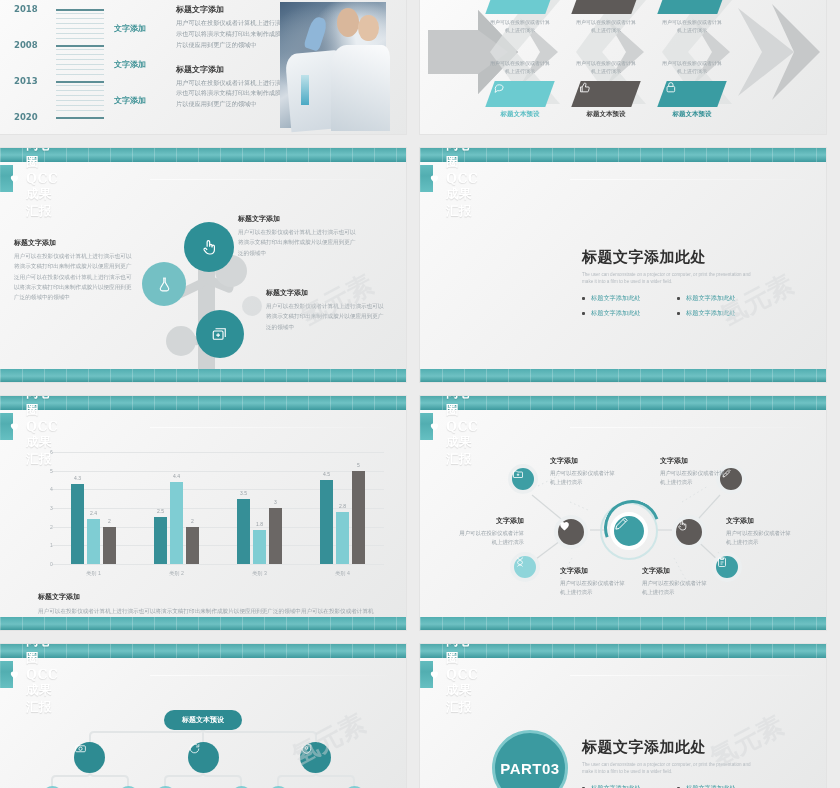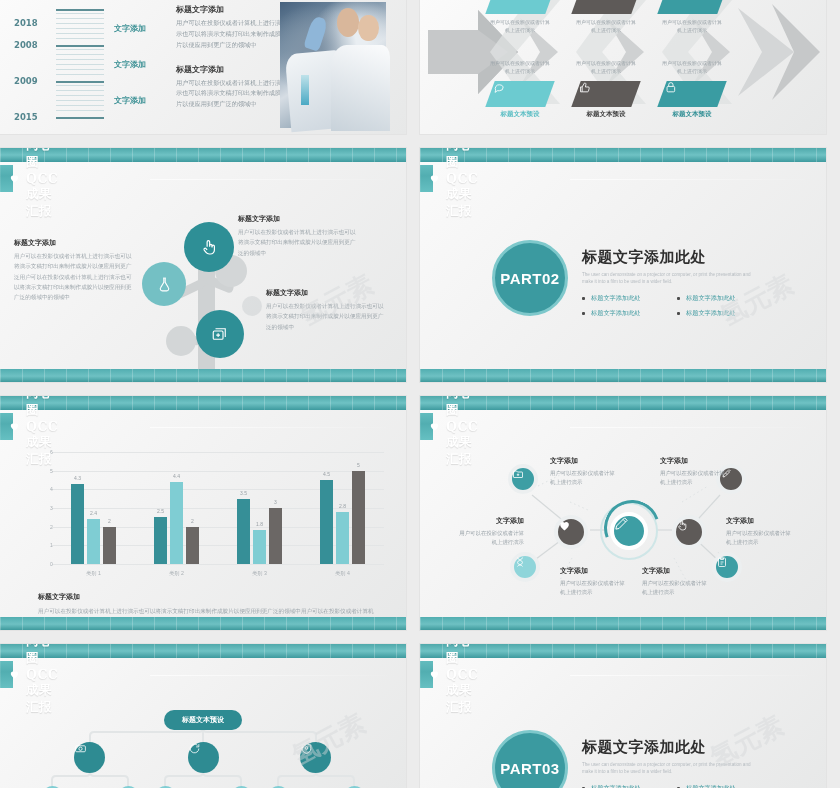--- a/index.html
+++ b/index.html
@@ -218,36 +218,36 @@
   }
 </style>
 </head>
 <body>
 
 <div id="page">
 
   <div class="slide r0 cL">
     <div class="body" style="height:134px">
       <div class="tl">
-        <div class="year" style="left:0;top:16px">2018</div>
+        <div class="year" style="left:0;top:2px">2018</div>
         <div class="thick" style="left:42px;top:7px;width:48px"></div>
         <div class="hatch" style="top:11px"></div>
         <div class="lbl" style="top:21px">文字添加</div>
 
         <div class="year" style="left:0;top:38px">2008</div>
         <div class="thick" style="left:42px;top:43px;width:48px"></div>
         <div class="hatch" style="top:47px"></div>
         <div class="lbl" style="top:57px">文字添加</div>
 
-        <div class="year" style="left:0;top:74px">2009</div>
+        <div class="year" style="left:0;top:74px">2013</div>
         <div class="thick" style="left:42px;top:79px;width:48px"></div>
         <div class="hatch" style="top:83px"></div>
         <div class="lbl" style="top:93px">文字添加</div>
 
-        <div class="year" style="left:0;top:110px">2015</div>
+        <div class="year" style="left:0;top:110px">2020</div>
         <div class="thick" style="left:42px;top:115px;width:48px"></div>
       </div>
 
       <div class="s1txt">
         <div class="blk1">
           <h4>标题文字添加</h4>
           <p>用户可以在投影仪或者计算机上进行演示也可以将演示文稿打印出来制作成胶片以便应用到更广泛的领域中</p>
         </div>
         <div class="blk2">
           <h4>标题文字添加</h4>
@@ -418,21 +418,20 @@
           <svg width="11" height="11" viewBox="0 0 24 24" fill="#ffffff">
               <path d="M12 21s-8-5.2-8-10.4A4.6 4.6 0 0 1 12 7a4.6 4.6 0 0 1 8 3.6C20 15.8 12 21 12 21z"></path>
             </svg>
         </span>
         <span class="title">同心圈QCC成果汇报</span>
       </div>
       <div class="rule"></div>
     </div>
     <div class="body" style="height:177px">
       <div class="partwrap">
-        <div class="partcircle" style="left:72px;top:48px;width:76px;height:76px;font-size:15px">PART02</div>
         <div class="parttext" style="left:162px;top:56px">
           <h2>标题文字添加此处</h2>
           <div class="en">The user can demonstrate on a projector or computer, or print the presentation and make it into a film to be used in a wider field.</div>
           <ul>
             <li>
                 <span class="dot"></span>
                 <span>标题文字添加此处</span>
               </li>
             <li>
                 <span class="dot"></span>

